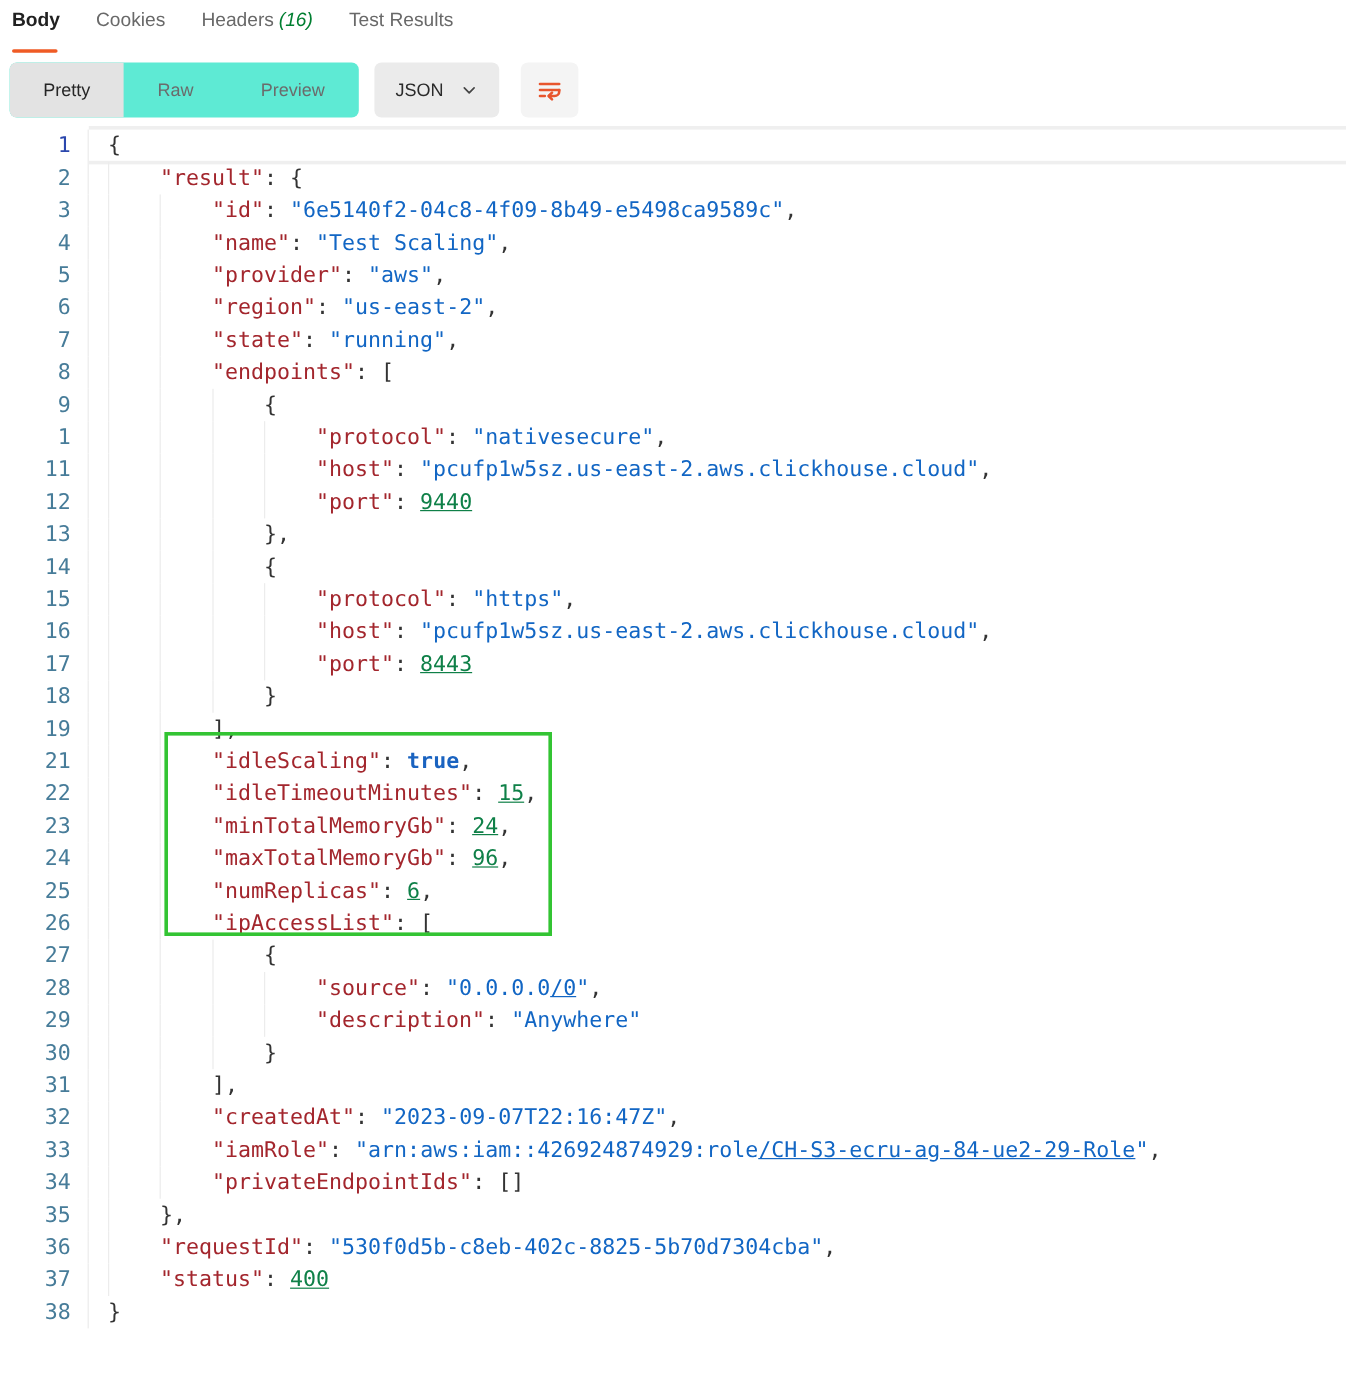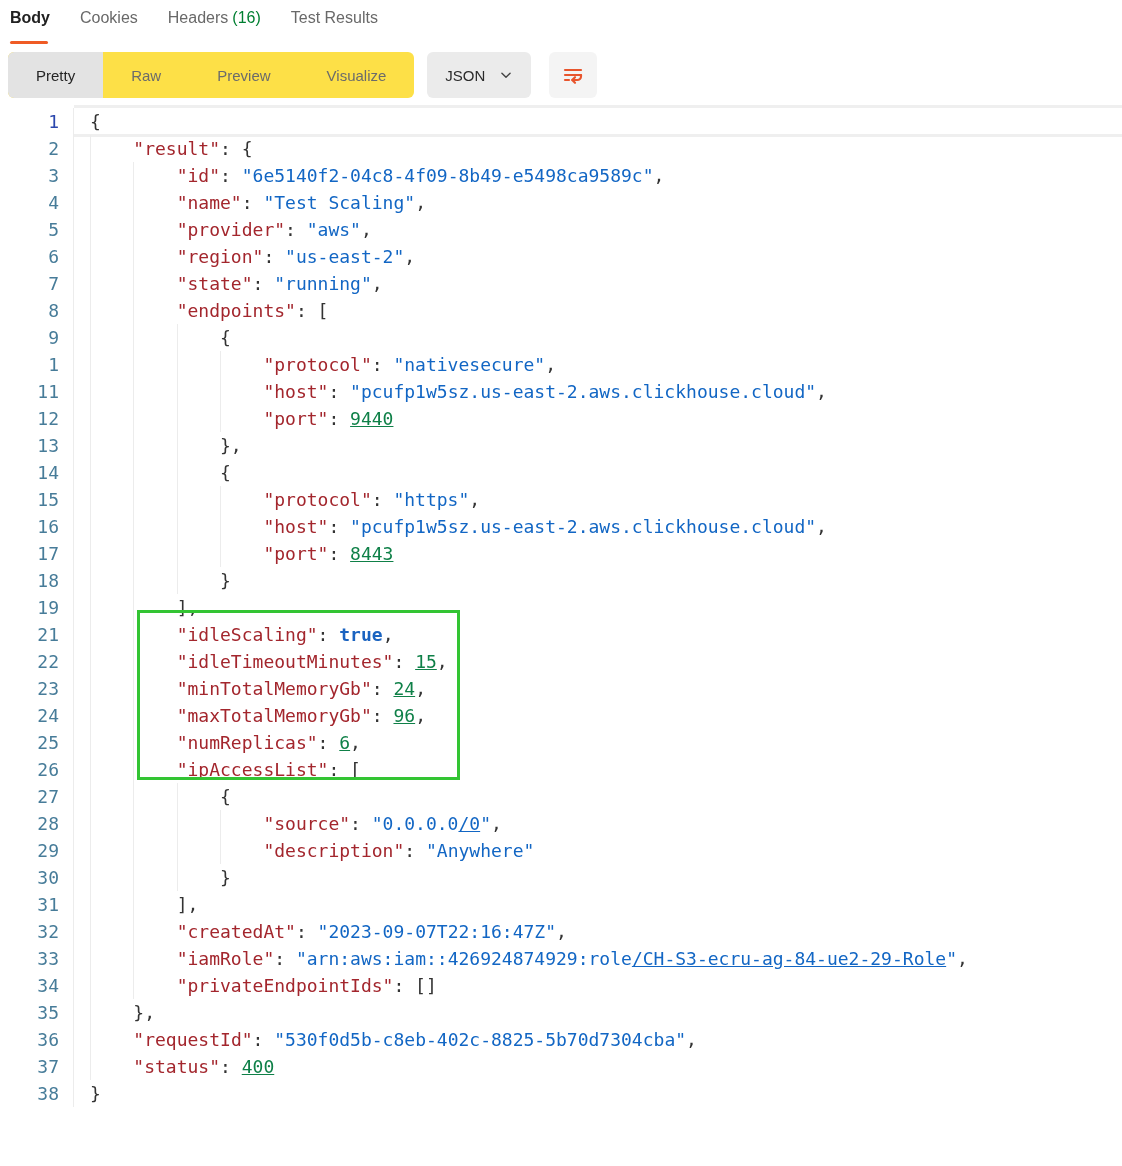--- a/index.html
+++ b/index.html
@@ -15,25 +15,25 @@
   }
 
   
   .tabs{display:flex;gap:30px;height:44px;padding:22px 0 0 10px;align-items:flex-end;}
   .tab{position:relative;font-size:16px;color:#696969;height:37px;padding:2px 0 0 0;cursor:pointer;white-space:nowrap;}
   .tab.active{color:#212121;font-weight:bold;}
   .tab.active::after{
     content:"";position:absolute;left:0;right:2px;bottom:0;height:3px;
     background:var(--c-accent);border-radius:3px;
   }
-  .tab .count{color:var(--c-green);margin-left:4px;}
+  .tab .count{color:var(--c-green);margin-left:4px;font-style:italic;}
 
   
   .toolbar{display:flex;align-items:center;height:46px;margin:8px 0 0 8px;}
-  .seg-group{display:flex;height:46px;background:#fde047;border-radius:6px;overflow:hidden;justify-content:flex-end;}
+  .seg-group{display:flex;height:46px;background:#5eead4;border-radius:6px;overflow:hidden;justify-content:flex-end;}
   .seg{
     border:none;outline:none;background:transparent;height:46px;padding:0 28px;
     font-family:"Liberation Sans",sans-serif;font-size:15px;color:#6B6B6B;cursor:pointer;
   }
   .seg.active{background:#E3E3E3;color:#252525;}
   .lang-btn{
     display:flex;align-items:center;gap:14px;margin-left:13px;height:46px;padding:0 18px;
     background:#EBEBEB;border:none;border-radius:6px;cursor:pointer;
     font-family:"Liberation Sans",sans-serif;font-size:15px;color:#2B2B2B;
   }
@@ -85,21 +85,20 @@
   <div class="tab">
     <span>Test Results</span>
   </div>
 </div>
 
 <div class="toolbar">
   <div class="seg-group">
     <button class="seg active">Pretty</button>
     <button class="seg">Raw</button>
     <button class="seg">Preview</button>
-    <button class="seg">Visualize</button>
   </div>
   <button class="lang-btn">
     <span>JSON</span>
     <span>
       <svg width="14" height="14" viewBox="0 0 24 24" fill="none" stroke="#444444" stroke-width="2.4" stroke-linecap="round" stroke-linejoin="round">
           <path d="M5 9l7 7 7-7"></path>
         </svg>
     </span>
   </button>
   <button class="wrap-btn">

